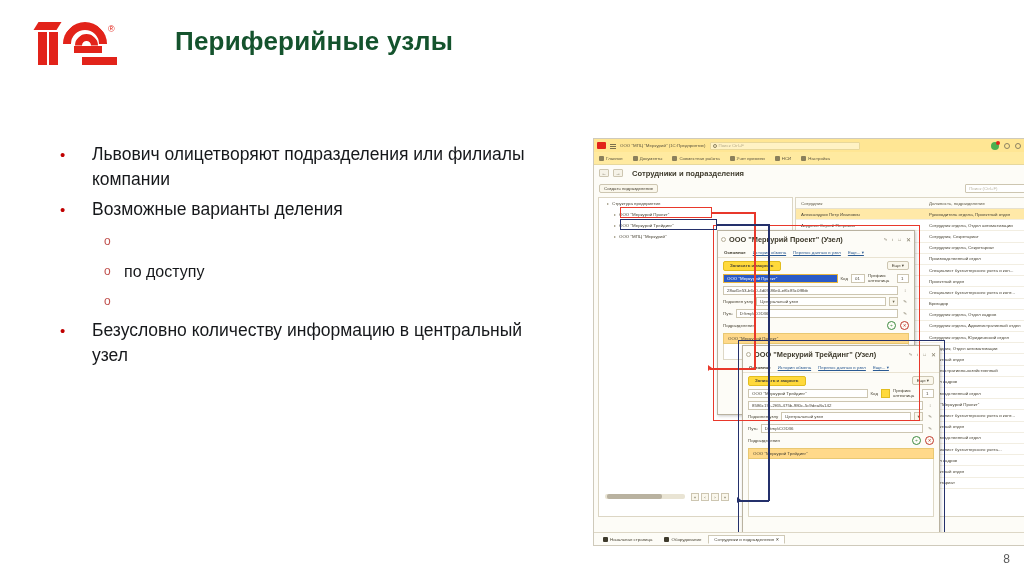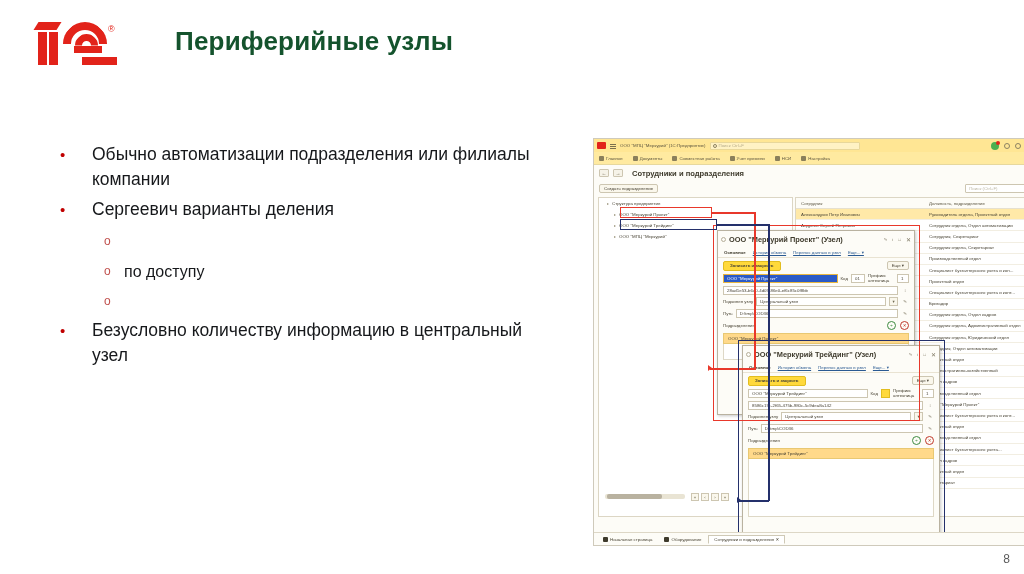--- a/index.html
+++ b/index.html
@@ -208,25 +208,25 @@
       <span class="c-bar2"></span>
       <span class="c-bar"></span>
       <span class="reg-mark">®</span>
     </div>
     <div id="slide-title">Периферийные узлы</div>
   </div>
 
   <div id="bullets">
     <div class="bl1">
       <span class="bullet">•</span>
-      <span class="btext">Обычно автоматизации подразделения или филиалы компании</span>
+      <span class="btext">Львович олицетворяют подразделения или филиалы компании</span>
     </div>
     <div class="bl1">
       <span class="bullet">•</span>
-      <span class="btext">Сергеевич варианты деления</span>
+      <span class="btext">Возможные варианты деления</span>
     </div>
     <div class="bl2">
       <span class="bullet">o</span>
     </div>
     <div class="bl2">
       <span class="bullet">o</span>
       <span class="btext">по доступу</span>
     </div>
     <div class="bl2">
       <span class="bullet">o</span>

